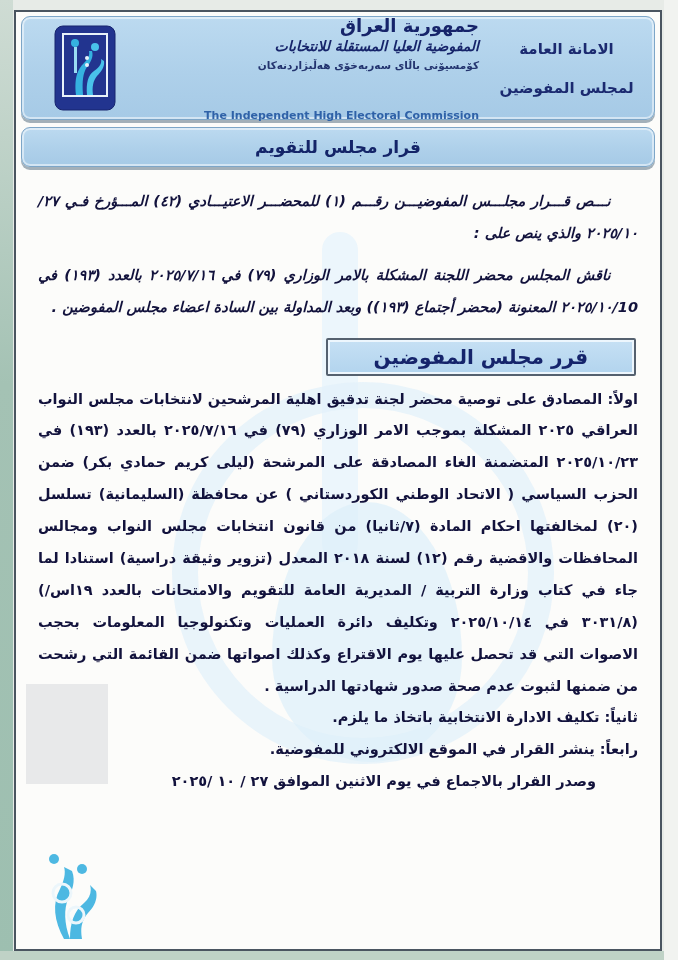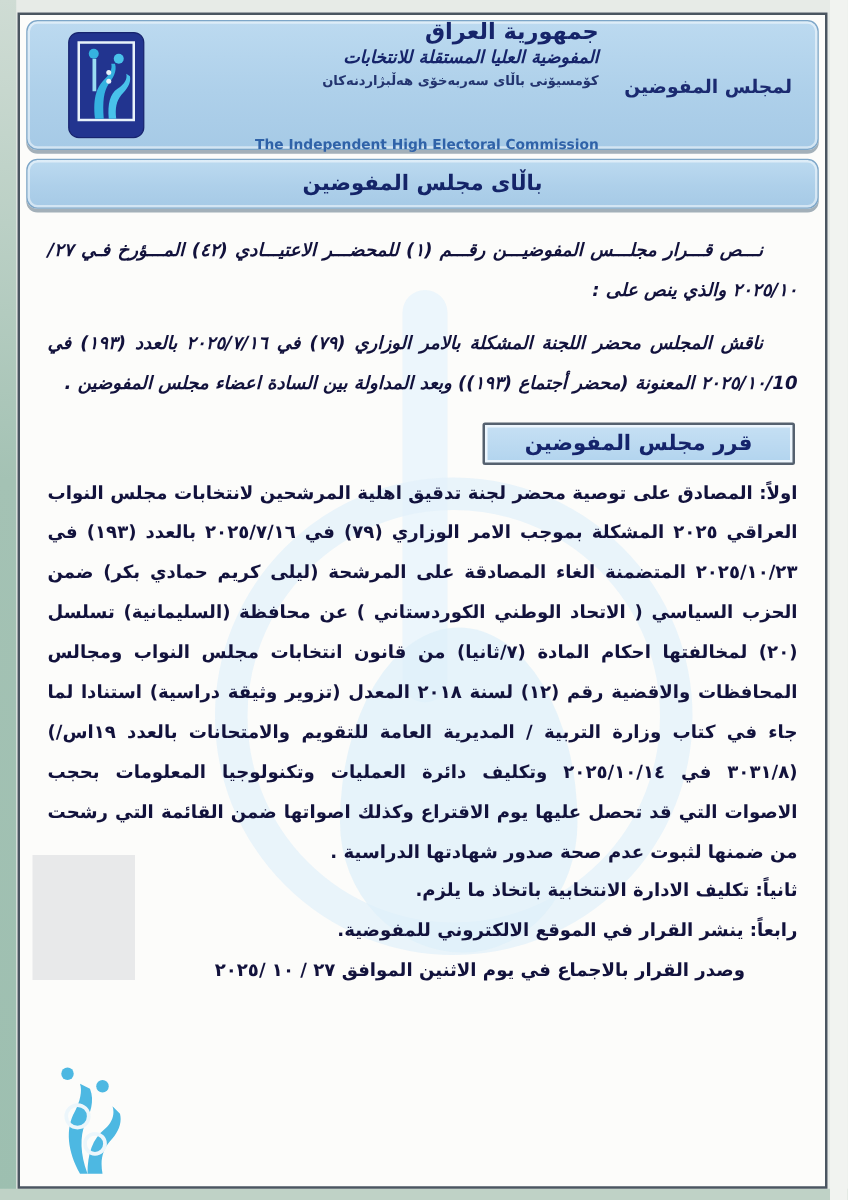--- a/index.html
+++ b/index.html
@@ -30,21 +30,21 @@
   
   .body-area{position:absolute;left:6px;right:6px;top:160px;bottom:4px;
     padding:14px 16px 0 16px;}
   .txt{position:relative;z-index:2;color:#12123c;font-weight:bold;font-size:14.5px;
     line-height:2.2;text-align:justify;margin:0;}
   .indent{text-indent:1.9em;font-style:italic;}
   .p1{margin-bottom:10px;}
   .decided{display:inline-block;position:relative;z-index:2;margin:14px 2px 8px 0;
     background:linear-gradient(180deg,#c6e0f4,#b2d4ee);
     border:2px solid #55616f;box-shadow:inset 0 0 0 2px #edf6fd;
-    padding:5px 32px;color:#15246b;font-size:17px;font-weight:bold;border-radius:2px;}
+    padding:5px 46px;color:#15246b;font-size:20px;font-weight:bold;border-radius:2px;}
   .clause{padding-right:2.6em;text-indent:-2.6em;}
   .closing{padding-right:2.9em;}
   .ref{direction:ltr;unicode-bidi:isolate;}
   
   .wm{position:absolute;z-index:1;}
   .wm-ring{left:150px;top:210px;width:330px;height:330px;border-radius:50%;
     border:26px solid #e3f1fa;opacity:.8;}
   .wm-bar{left:300px;top:60px;width:36px;height:330px;background:#e9f4fb;
     border-radius:18px;opacity:.85;}
   .wm-drop{left:250px;top:330px;width:190px;height:260px;background:#ddeffa;
@@ -56,20 +56,21 @@
 <body>
 
 <div class="edge edge-left"></div>
 <div class="edge-bottom edge"></div>
 <div class="edge edge-right"></div>
 
 <div class="page">
 
   <div class="header-box panel">
     <div class="hdr-right">
+      <div>الامانة العامة</div>
       <div>لمجلس المفوضين</div>
     </div>
     <div class="hdr-center">
       <div class="emblem1">جمهورية العراق</div>
       <div class="emblem2">المفوضية العليا المستقلة للانتخابات</div>
       <div class="emblem3">كۆمسيۆنى باڵاى سەربەخۆى هەڵبژاردنەكان</div>
       <div class="emblem4">The Independent High Electoral Commission</div>
     </div>
     <div class="hdr-logo">
       <svg width="62" height="86" viewBox="0 0 62 86">
@@ -80,21 +81,21 @@
         <rect x="20" y="22" width="3" height="26" fill="#9adcf2"></rect>
         <circle cx="21" cy="18" r="4" fill="#35b2e0"></circle>
         <circle cx="41" cy="22" r="4" fill="#49c2ea"></circle>
         <circle cx="33" cy="33" r="2" fill="#e8f2fa"></circle>
         <circle cx="33" cy="40" r="2" fill="#e8f2fa"></circle>
       </svg>
     </div>
   </div>
 
   <div class="title-bar panel">
-    <span>باڵاى مجلس المفوضين</span>
+    <span>قرار مجلس للتقويم</span>
   </div>
 
   <div class="body-area">
     <div class="wm wm-bar"></div>
     <div class="wm wm-ring"></div>
     <div class="wm wm-drop"></div>
     <div class="wm wm-grey"></div>
     <div class="wm wm-fig">
       <svg width="92" height="112" viewBox="0 0 92 112">
         <g opacity="0.85">

